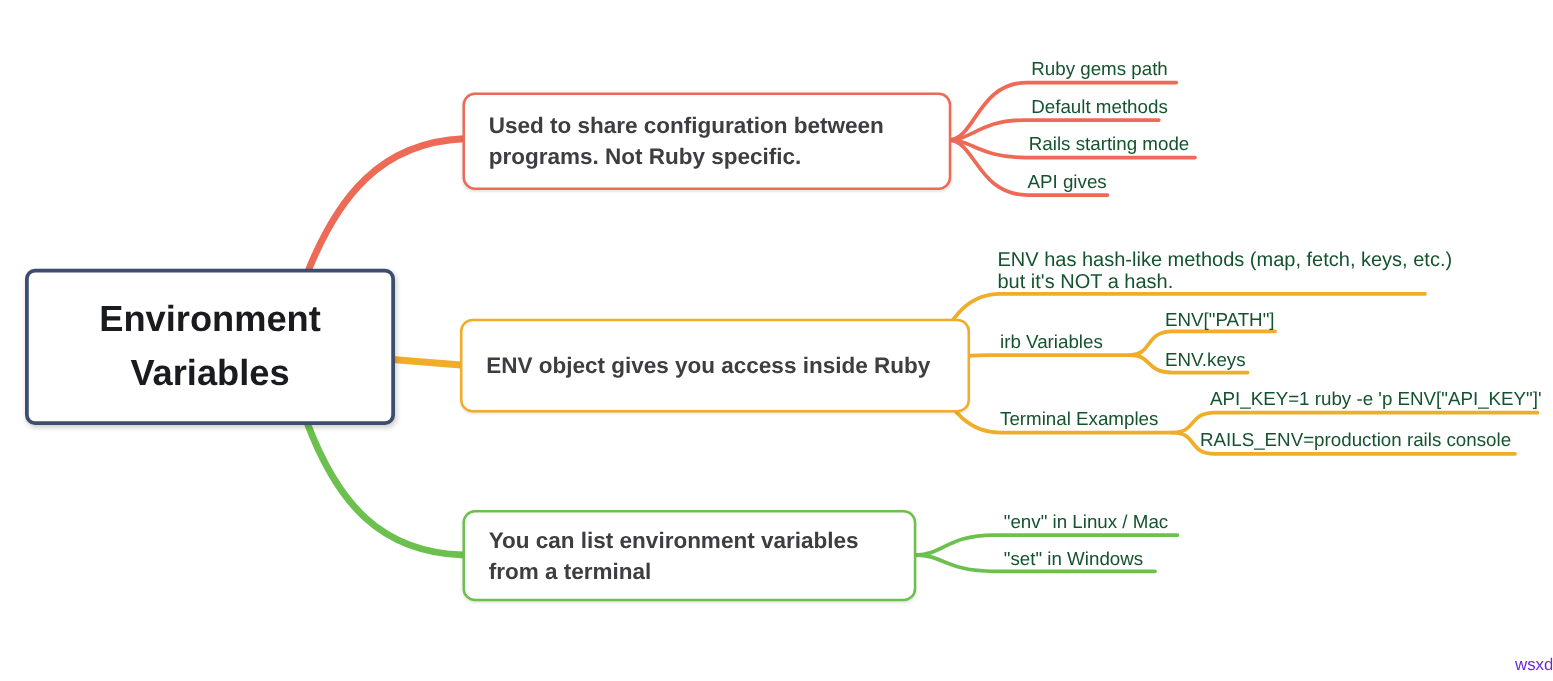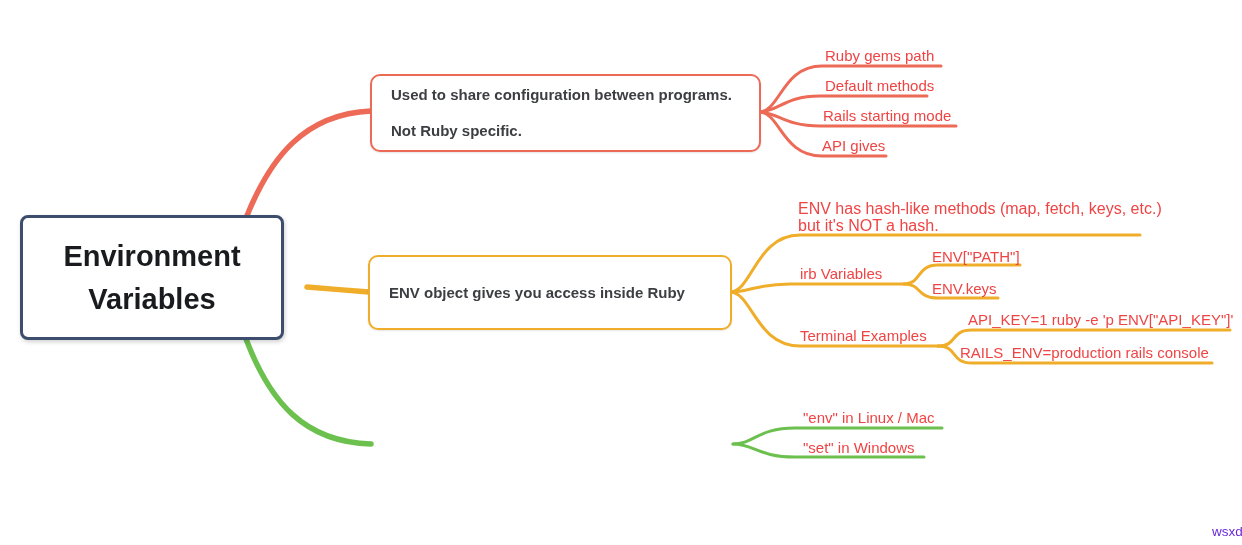--- a/index.html
+++ b/index.html
@@ -22,52 +22,52 @@
     position: absolute;
     background: #ffffff;
     border-style: solid;
     border-radius: 10px;
     display: flex;
     align-items: center;
     box-shadow: 0 1px 2px rgba(0,0,0,0.10);
   }
   .node.root {
     left: 20px; top: 215px;
-    width: 264px; height: 125px;
+    width: 296px; height: 125px;
     border-width: 3px;
     border-radius: 8px;
     justify-content: center;
     box-shadow: 1px 2px 4px rgba(0,0,0,0.18);
   }
   .node.root .label {
     font-size: 29px;
     font-weight: bold;
     line-height: 43px;
     color: #1a1b1e;
     text-align: center;
     width: 240px;
   }
   .node.branch {
     border-width: 2.5px;
     padding: 10px 19px;
   }
   .node.branch .label {
-    font-size: 15px;
+    font-size: 18px;
     font-weight: bold;
-    line-height: 36px;
+    line-height: 25px;
     color: #3c3e42;
   }
   .node.b-top    { left: 370px; top: 74px;  width: 391px; height: 78px; }
-  .node.b-mid    { left: 368px; top: 255px; width: 364px; height: 75px; }
+  .node.b-mid    { left: 368px; top: 255px; width: 408px; height: 75px; }
   .node.b-bottom { left: 370px; top: 408px; width: 363px; height: 73px; }
   .leaf {
     position: absolute;
     font-size: 15px;
     line-height: 16px;
-    color: #ef4444;
+    color: #14532d;
     white-space: nowrap;
   }
   .leaf.wrap {
     white-space: normal;
     width: 375px;
     line-height: 17px;
     font-size: 16px;
   }
   .watermark {
     position: absolute;
@@ -109,20 +109,23 @@
   </div>
 
   <div class="node branch b-top" style="border-color: rgb(236, 106, 86);">
     <div class="label">Used to share configuration between programs. Not Ruby specific.</div>
   </div>
 
   <div class="node branch b-mid" style="border-color: rgb(240, 173, 41);">
     <div class="label">ENV object gives you access inside Ruby</div>
   </div>
 
+  <div class="node branch b-bottom" style="border-color: rgb(108, 192, 78);">
+    <div class="label">You can list environment variables from a terminal</div>
+  </div>
 
   <div class="leaf" style="left:825px; top:48px;">Ruby gems path</div>
   <div class="leaf" style="left:825px; top:78px;">Default methods</div>
   <div class="leaf" style="left:823px; top:108px;text-align:center;">Rails starting mode</div>
   <div class="leaf" style="left:822px; top:138px;">API gives</div>
 
   <div class="leaf wrap" style="left:798px; top:200px;">ENV has hash-like methods (map, fetch, keys, etc.) but it's NOT a hash.</div>
   <div class="leaf" style="left:800px; top:266px;">irb Variables</div>
   <div class="leaf" style="left:932px; top:249px;">ENV["PATH"]</div>
   <div class="leaf" style="left:932px; top:281px;">ENV.keys</div>

